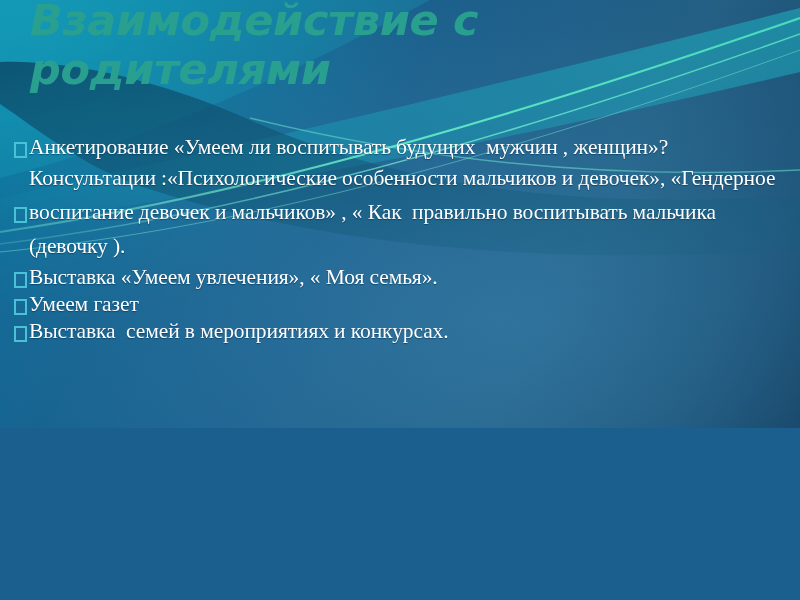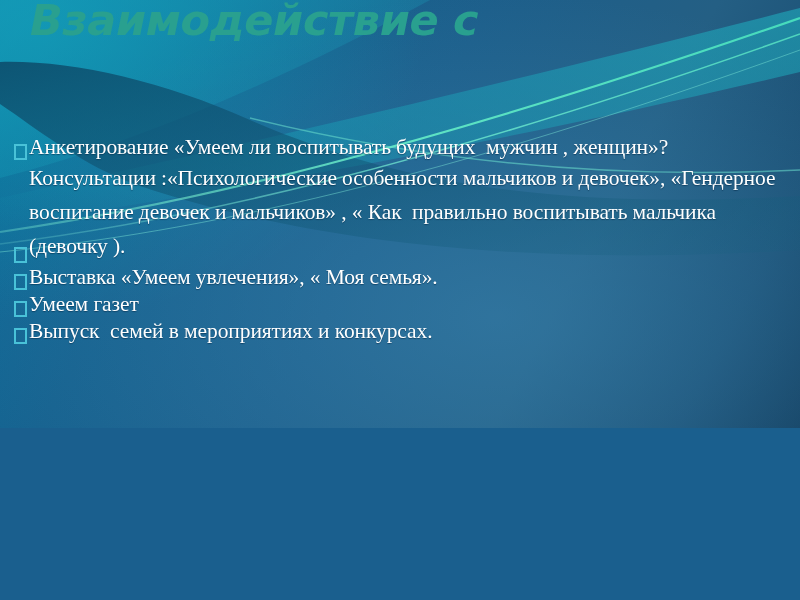--- a/index.html
+++ b/index.html
@@ -52,21 +52,21 @@
   
   .body-block {
     position: absolute;
     left: 14px;
     top: 134px;
     width: 770px;
   }
 
   .bullet-row {
     display: flex;
-    align-items: flex-end;
+    align-items: center;
     margin: 0 0 1px 0;
   }
 
   .bullet-mark {
     flex: 0 0 auto;
     width: 13px;
     height: 16px;
     margin-top: 6px;
     margin-right: 2px;
     border: 2px solid #49c2d8;
@@ -148,20 +148,21 @@
     <path d="M0,62 C70,60 160,80 250,120 C400,185 560,210 800,196 L800,250 C520,268 300,240 140,186 C82,166 36,128 0,104 Z" fill="url(#gWedge)"></path>
 
     <path fill="none" stroke="url(#gLine1)" stroke-width="2.2" d="M0,232 C180,206 420,150 800,18"></path>
     <path fill="none" stroke="url(#gLine2)" stroke-width="1.6" d="M0,244 C190,220 430,166 800,34"></path>
     <path fill="none" stroke="#7fe9d6" stroke-opacity="0.45" stroke-width="1" d="M0,252 C200,232 440,180 800,50"></path>
     <path fill="none" stroke="#6be0cd" stroke-opacity="0.55" stroke-width="1.4" d="M250,118 C420,160 600,180 800,170"></path>
   </svg>
 
   <div class="title-block">
     <div class="title-line">Взаимодействие с</div>
+    <div class="title-line">родителями</div>
   </div>
 
   <div class="body-block">
 
     <div class="bullet-row">
       <span class="bullet-mark"></span>
       <span class="bullet-text">Анкетирование «Умеем ли воспитывать будущих  мужчин , женщин»?</span>
     </div>
 
     <div class="bullet-row tight">
@@ -174,21 +175,21 @@
       <span class="bullet-text">Выставка «Умеем увлечения», « Моя семья».</span>
     </div>
 
     <div class="bullet-row">
       <span class="bullet-mark"></span>
       <span class="bullet-text">Умеем газет</span>
     </div>
 
     <div class="bullet-row">
       <span class="bullet-mark"></span>
-      <span class="bullet-text">Выпуск  семей в мероприятиях и конкурсах.</span>
+      <span class="bullet-text">Выставка  семей в мероприятиях и конкурсах.</span>
     </div>
 
   </div>
 
   <div class="dot-row">
     <span class="dot-mark"></span>
     <span class="dot-text"></span>
   </div>
 
 </div>

